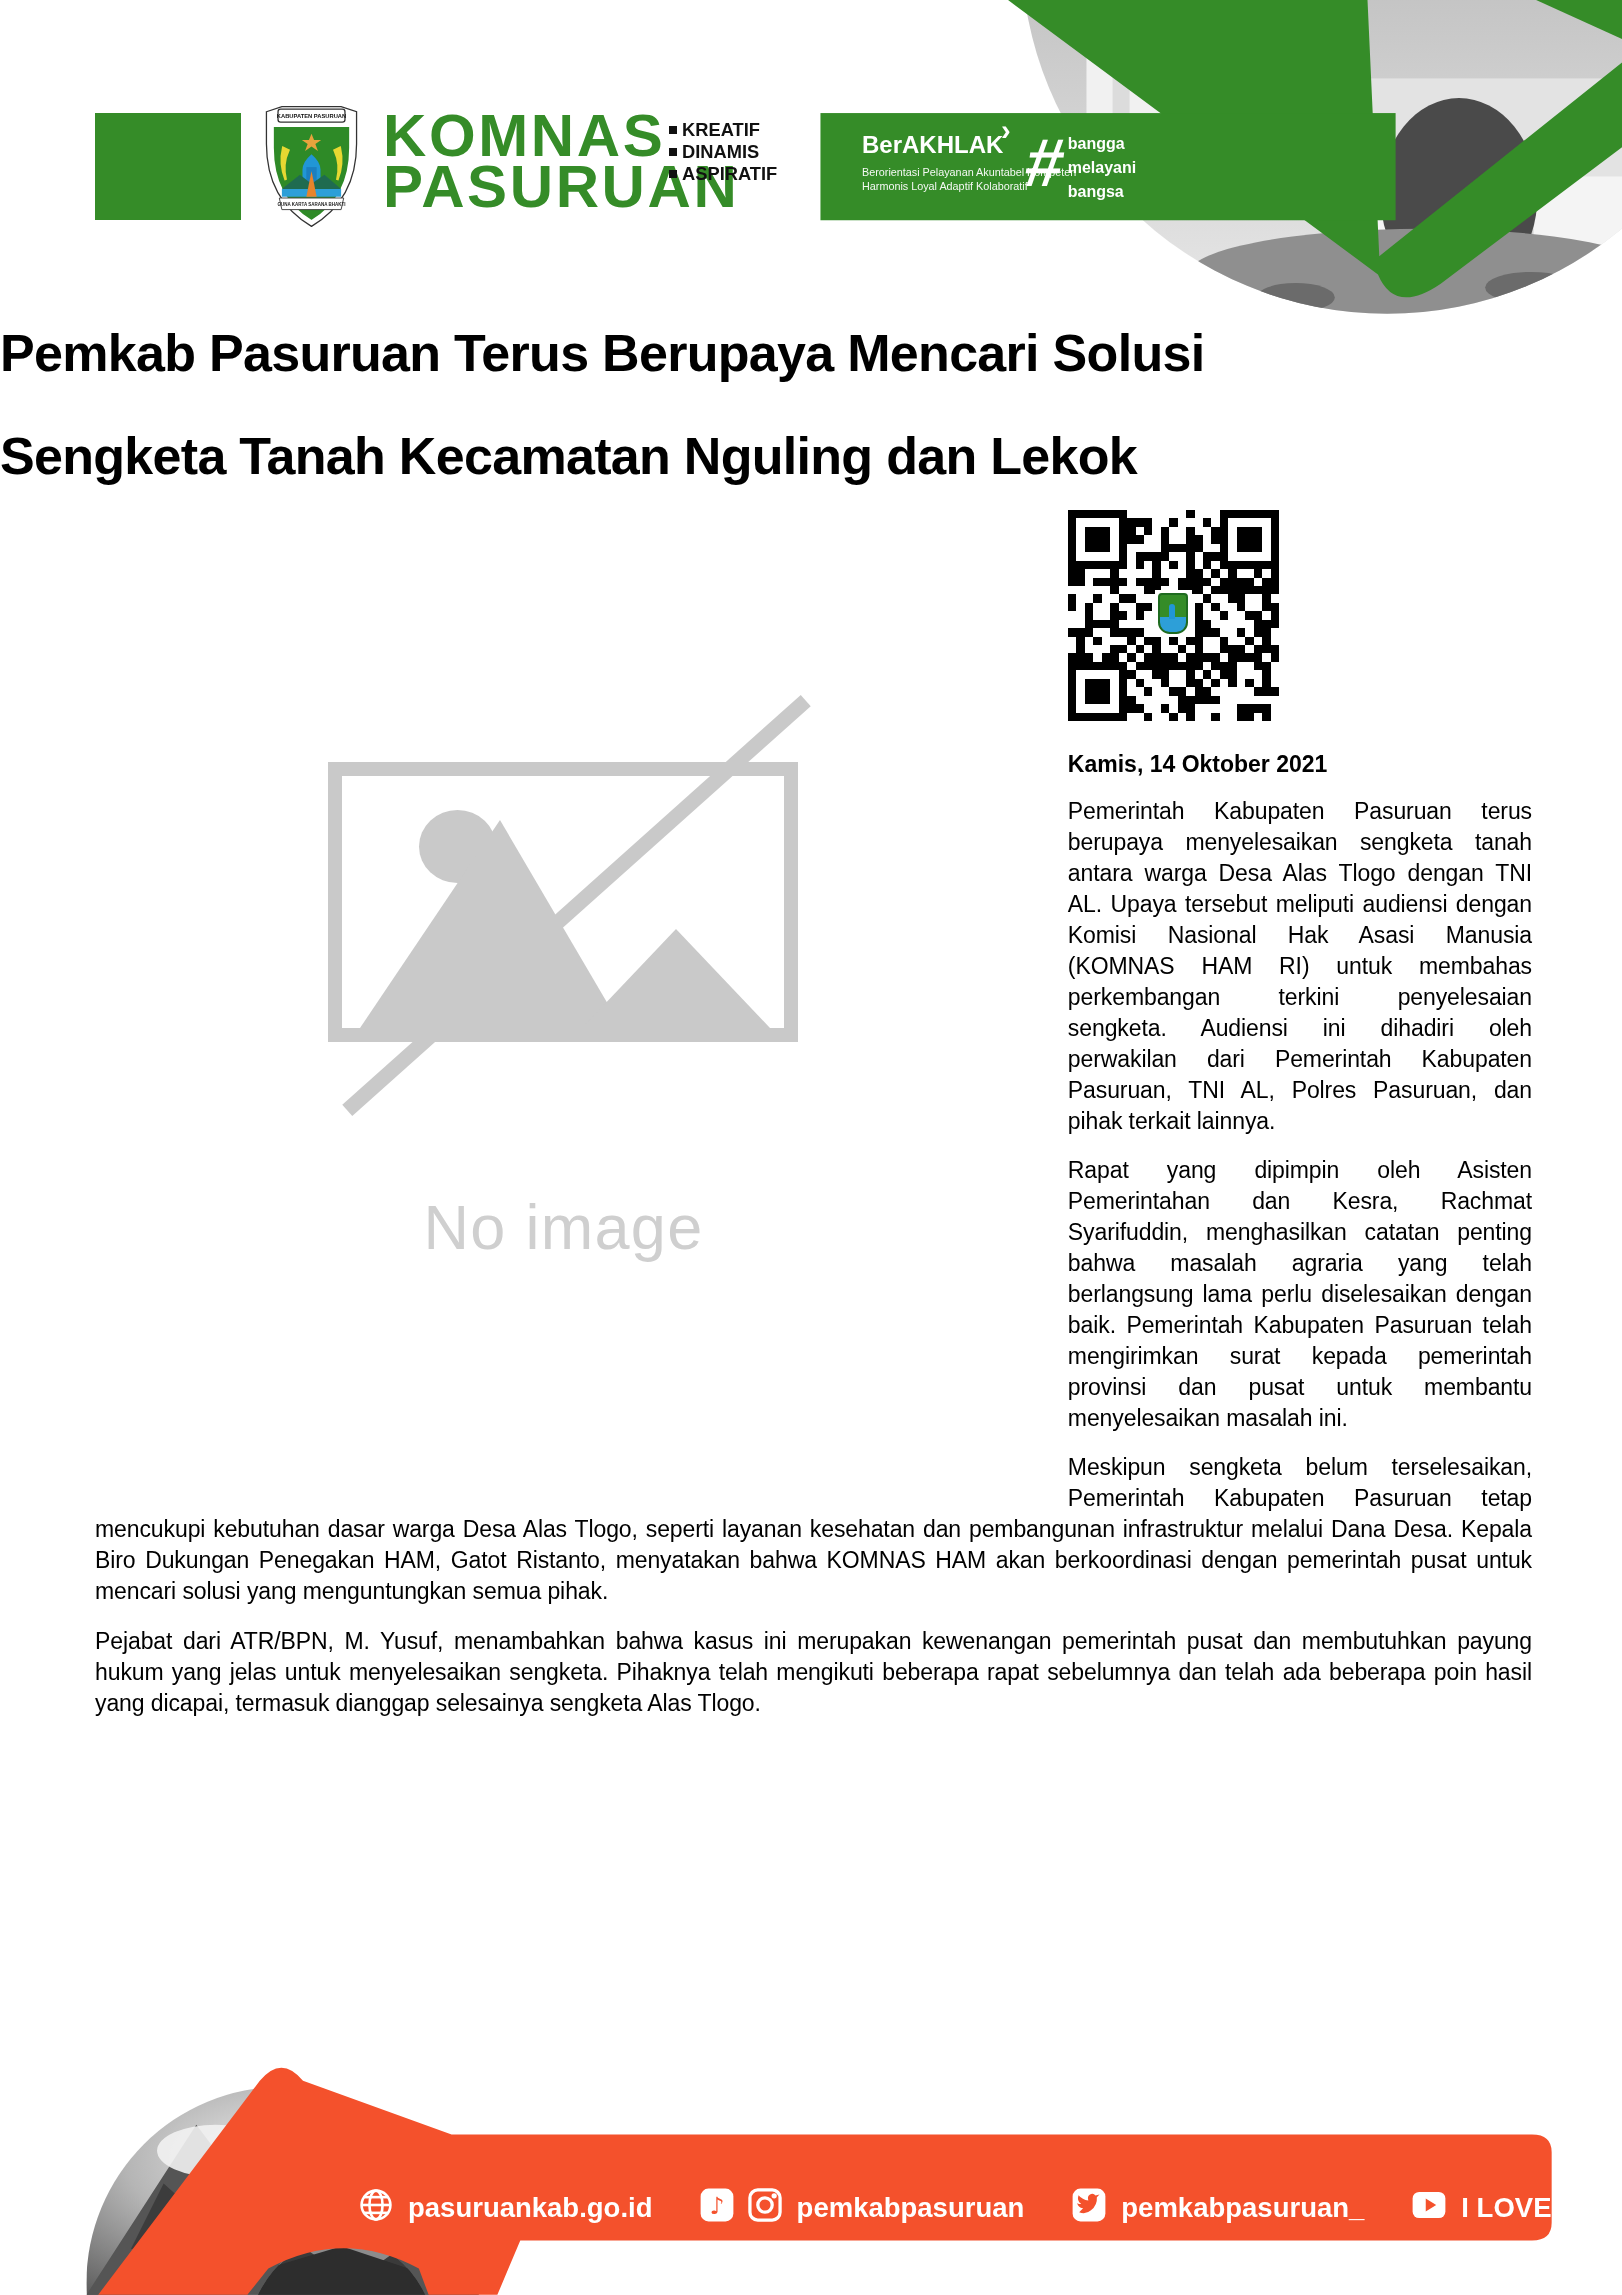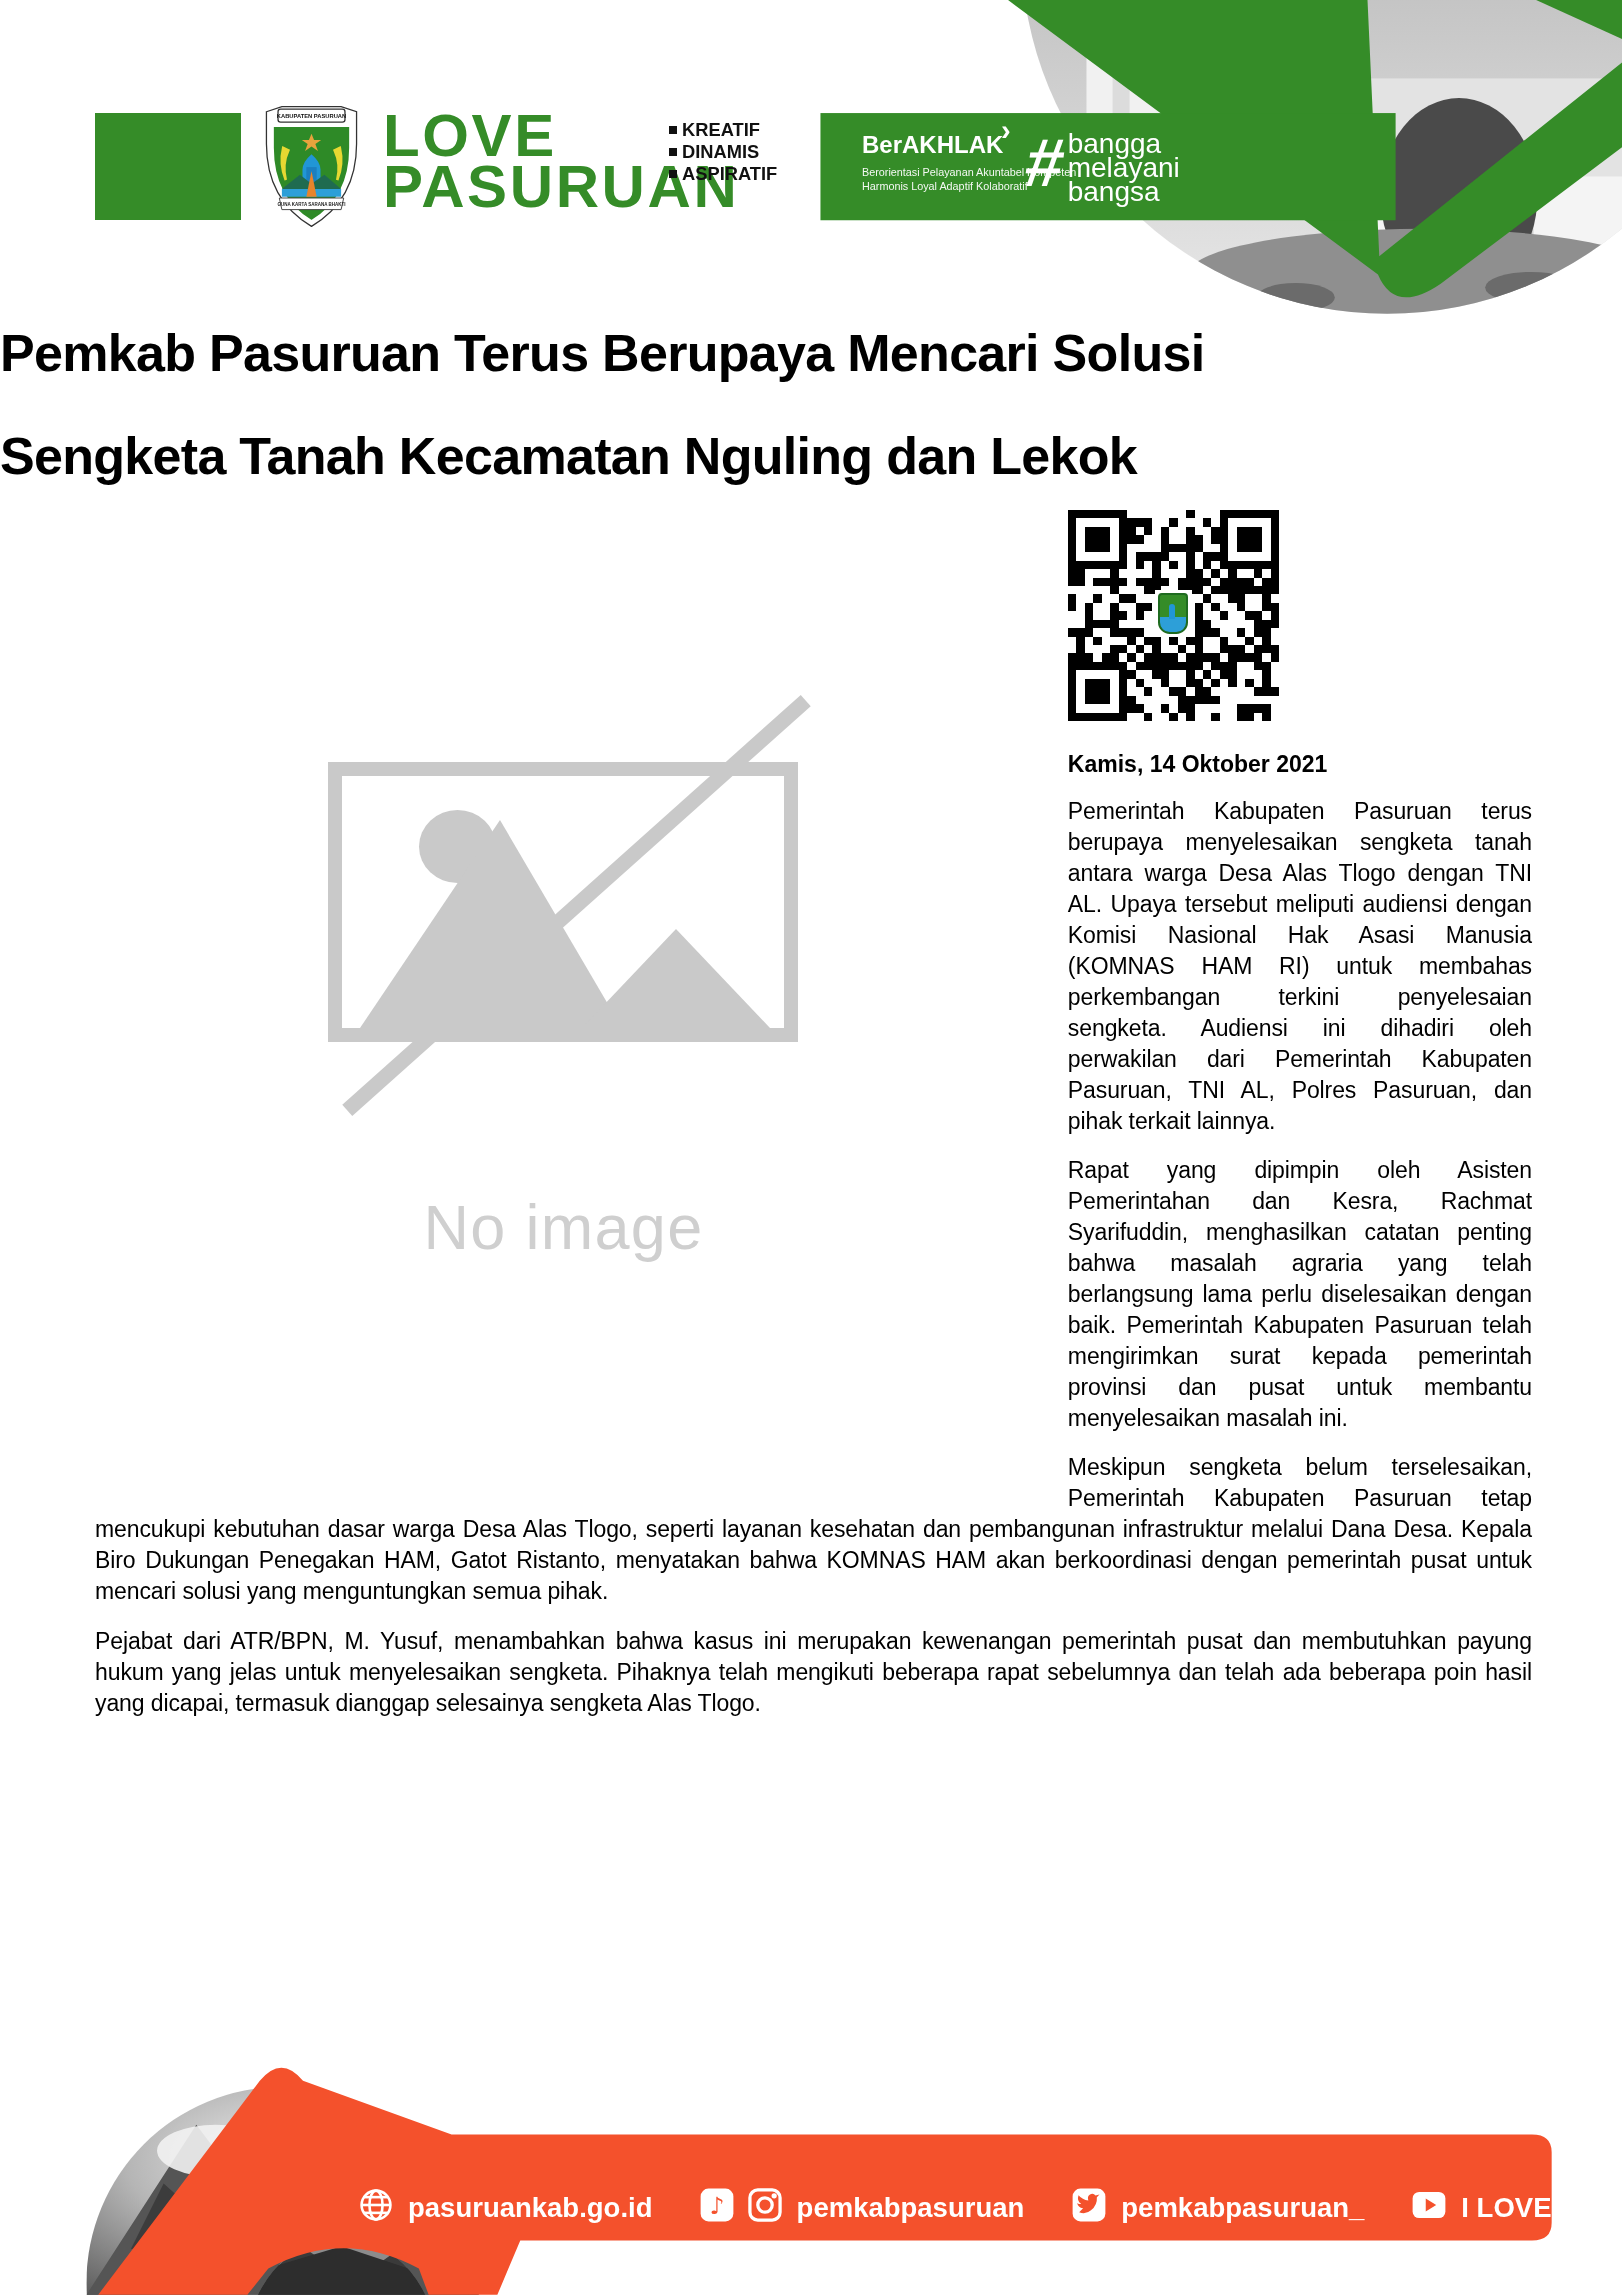--- a/index.html
+++ b/index.html
@@ -18,21 +18,21 @@
   .tagline .row{display:flex;align-items:center;}
   .tagline .sq{width:7.9px;height:7.9px;background:#111;margin-right:5.2px;display:inline-block;}
 
   .header-right{position:absolute;left:746px;top:0;width:877px;height:366px;}
   .banner-text{position:absolute;left:862px;top:128px;color:#fff;width:275px;}
   .banner-text .bt-title{font-weight:bold;font-size:24px;line-height:33px;letter-spacing:0px;}
   .banner-text .bt-chev{font-weight:bold;font-size:29px;position:absolute;left:139px;top:-14.4px;}
   .banner-text .bt-sub{font-size:10.8px;line-height:13.7px;margin-top:5.2px;opacity:.95;}
   .hashtag{position:absolute;left:1026px;top:128px;color:#fff;display:flex;align-items:flex-start;}
   .hashtag .hsym{font-weight:bold;font-size:68px;line-height:68px;transform:skewX(-8deg);margin-right:3.9px;}
-  .hashtag .hlines{font-weight:normal;font-size:28px;line-height:24px;margin-top:3.9px;}
+  .hashtag .hlines{font-weight:bold;font-size:16px;line-height:24px;margin-top:3.9px;}
 
   
   .doc-title{position:absolute;left:0;top:302px;width:100%;text-align:left;
              font-weight:bold;font-size:52px;line-height:103px;letter-spacing:-0.7px;}
 
   
   .article{position:absolute;left:95px;top:510px;width:1437px;height:1570px;}
   .left-float{float:left;width:67.7%;height:995px;position:relative;}
   .noimg-frame{position:absolute;left:233px;top:252px;width:470px;height:280px;
                border:14.4px solid #c9c9c9;box-sizing:border-box;}
@@ -140,21 +140,21 @@
       <rect x="72" y="100" width="16" height="34" fill="#1b7fc0"></rect>
       <path d="M34,134 L62,112 L80,126 L100,112 L126,134 Z" fill="#1F6B50"></path>
       <rect x="34" y="134" width="92" height="12" fill="#2D9FD8"></rect>
       <path d="M80,106 L88,146 L72,146 Z" fill="#E8842B"></path>
       <path d="M30,148 L130,148 L126,166 L34,166 Z" fill="#fff" stroke="#444" stroke-width="1.5"></path>
       <text x="80" y="160" text-anchor="middle" font-size="7" font-weight="bold" fill="#222" font-family="Liberation Sans,sans-serif">GUNA KARTA SARANA BHAKTI</text>
     </svg>
   </div>
 
   <div class="brand" style="color:#358C28;">
-    <span class="l1">LOVE</span>
+    <span class="l1">KOMNAS</span>
     <span class="l2">PASURUAN</span>
   </div>
 
   <div class="tagline">
     <div class="row">
         <span class="sq"></span>
         <span>KREATIF</span>
       </div>
     <div class="row">
         <span class="sq"></span>

